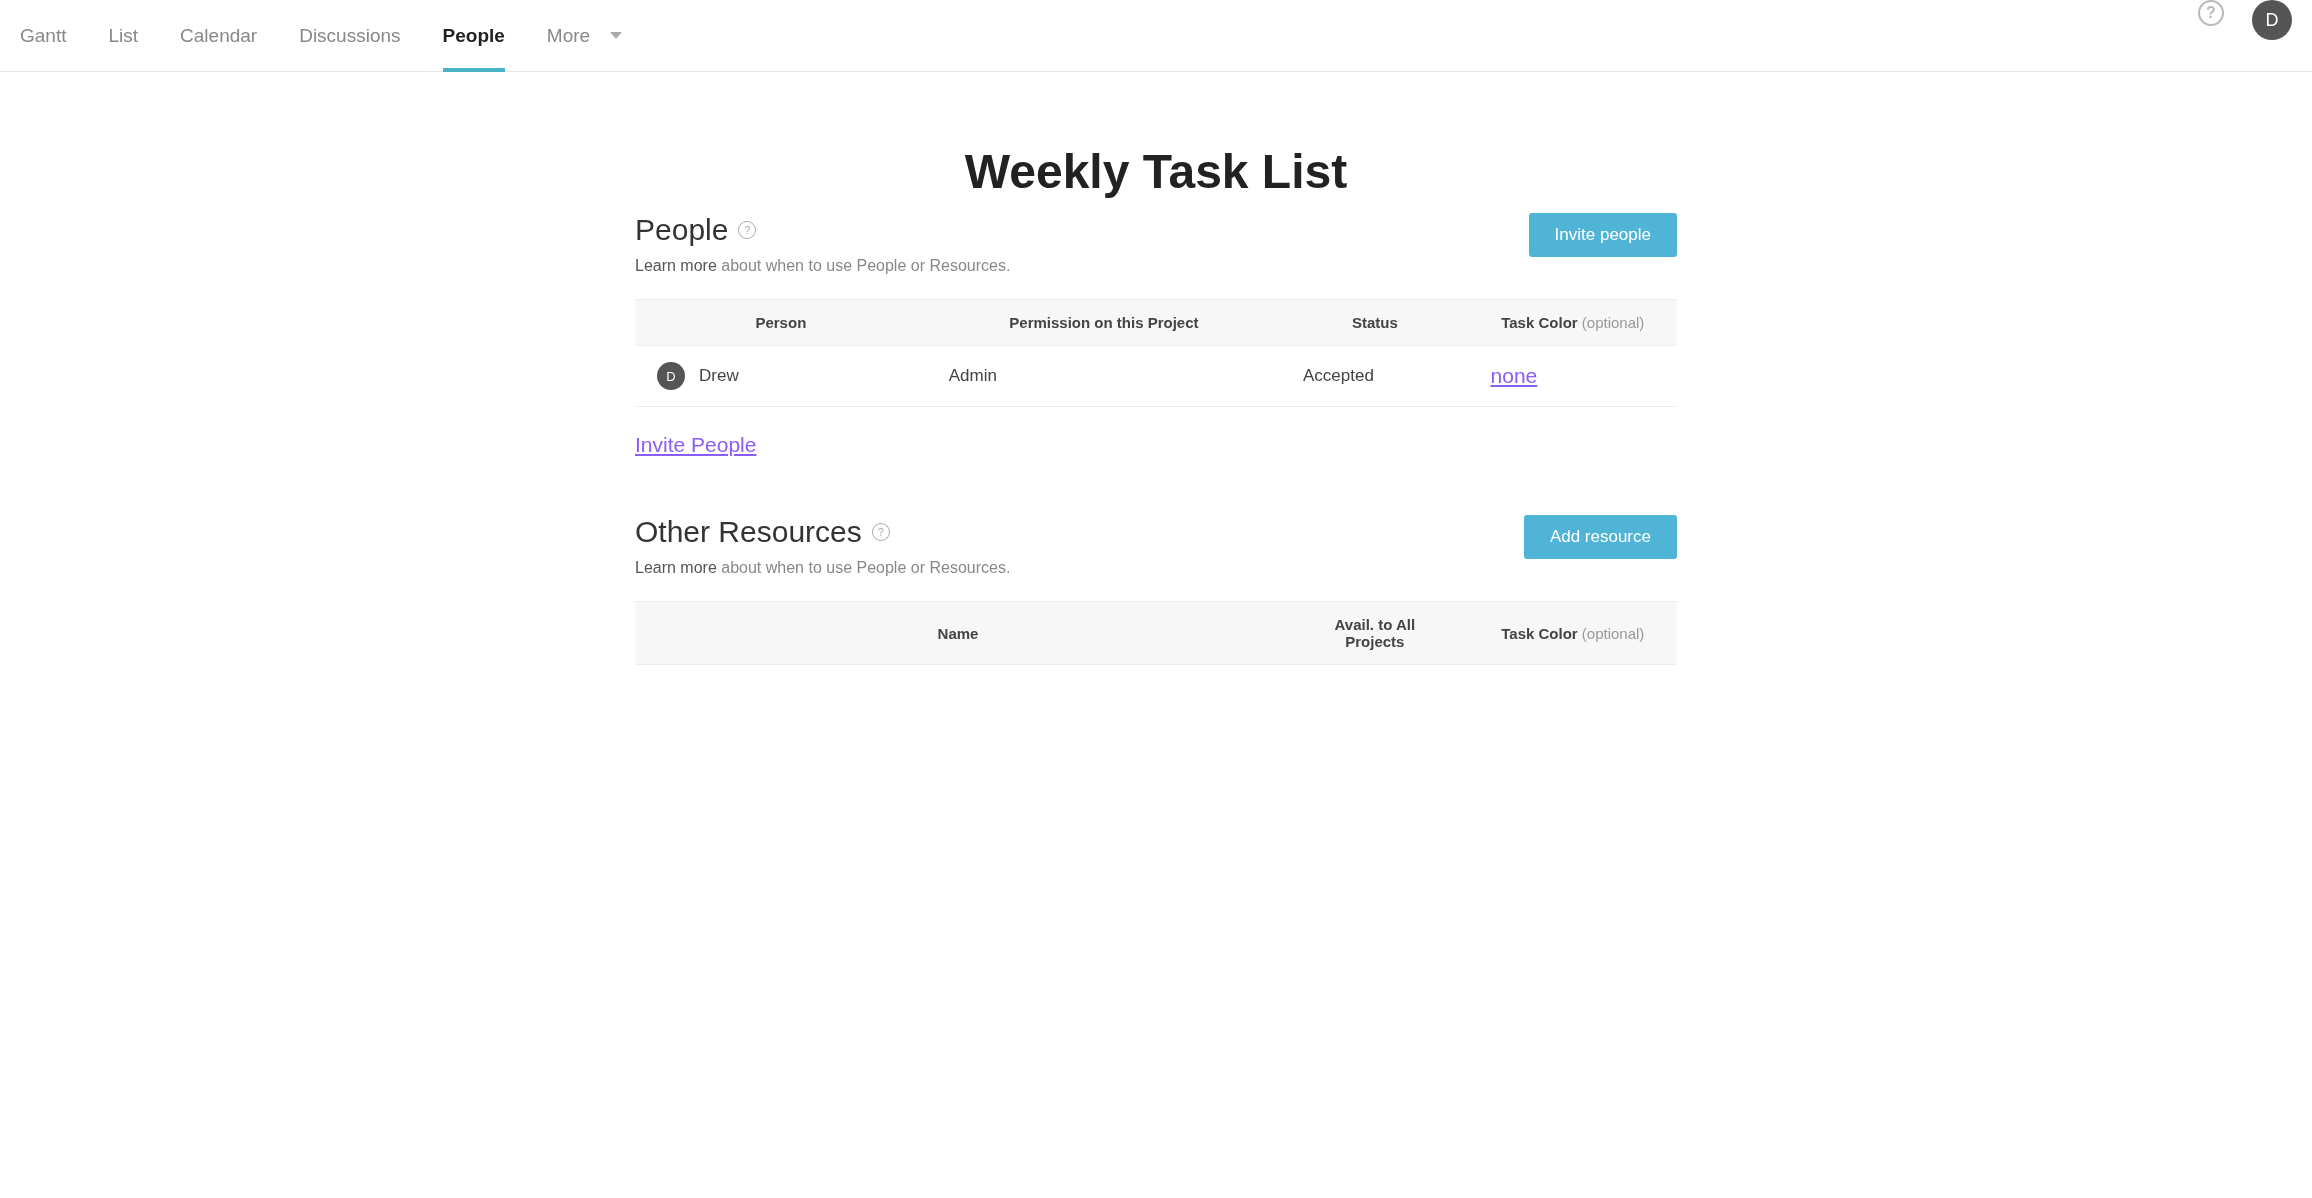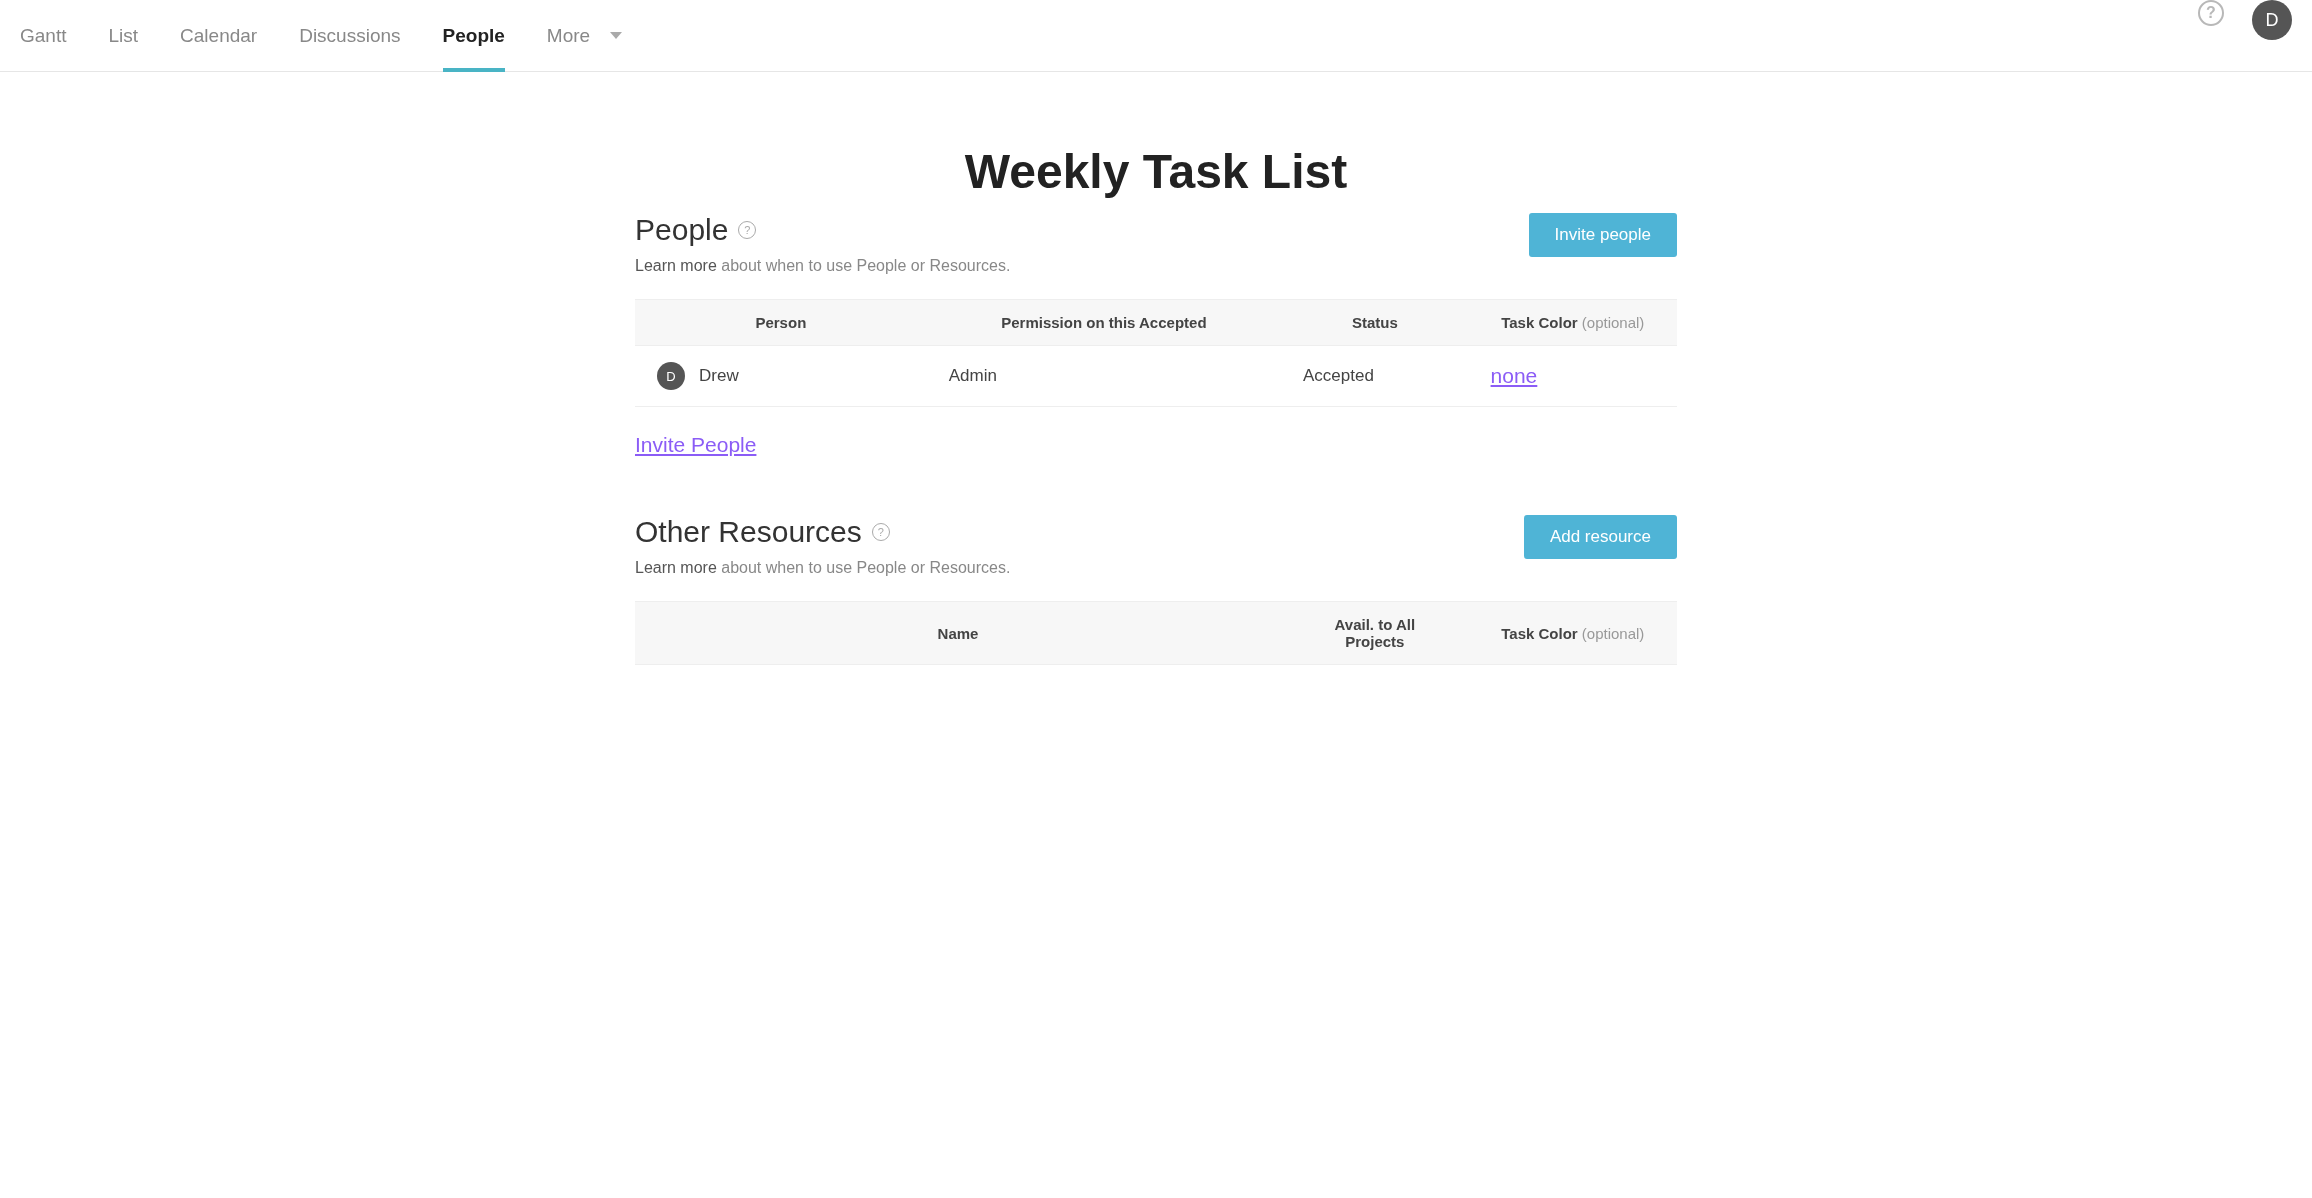--- a/index.html
+++ b/index.html
@@ -76,21 +76,21 @@
           <span class="learn">Learn more</span><span> about when to use People or Resources.</span>
         </p>
       </div>
       <button class="btn-primary">Invite people</button>
     </div>
 
     <table>
       <thead>
         <tr>
           <th style="width:28%">Person</th>
-          <th style="width:34%">Permission on this Accepted</th>
+          <th style="width:34%">Permission on this Project</th>
           <th style="width:18%">Status</th>
           <th style="width:20%">
             <span>Task Color</span>
             <span class="opt">(optional)</span>
           </th>
         </tr>
       </thead>
       <tbody>
         <tr>
           <td>

